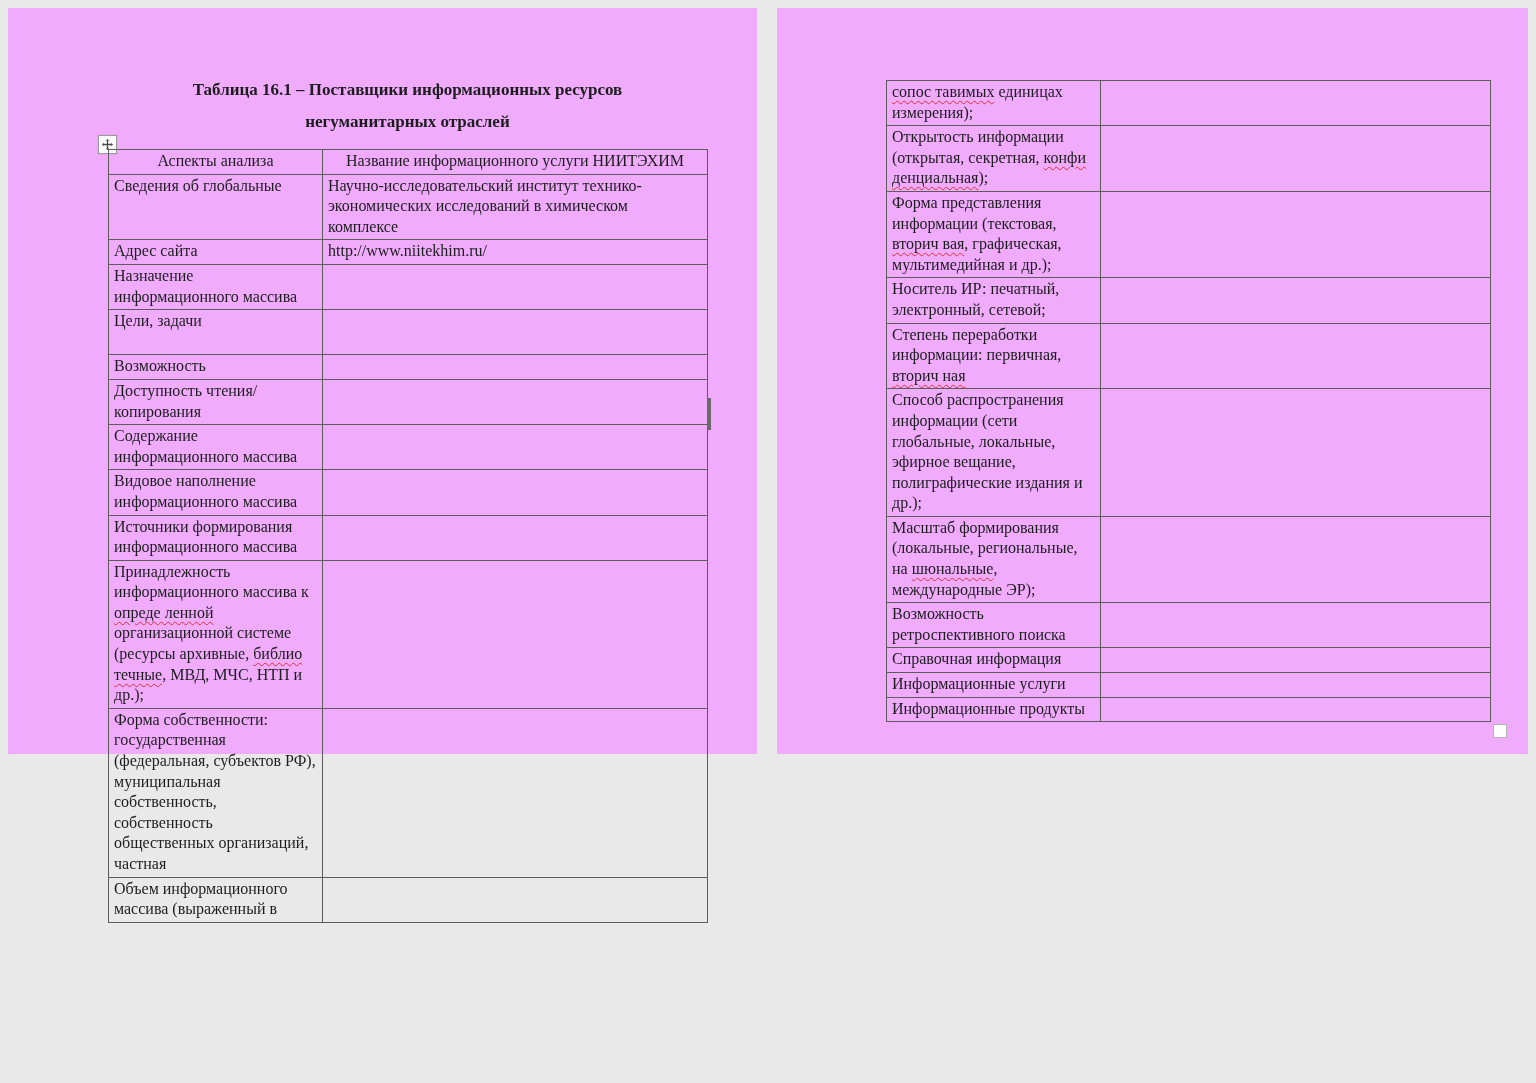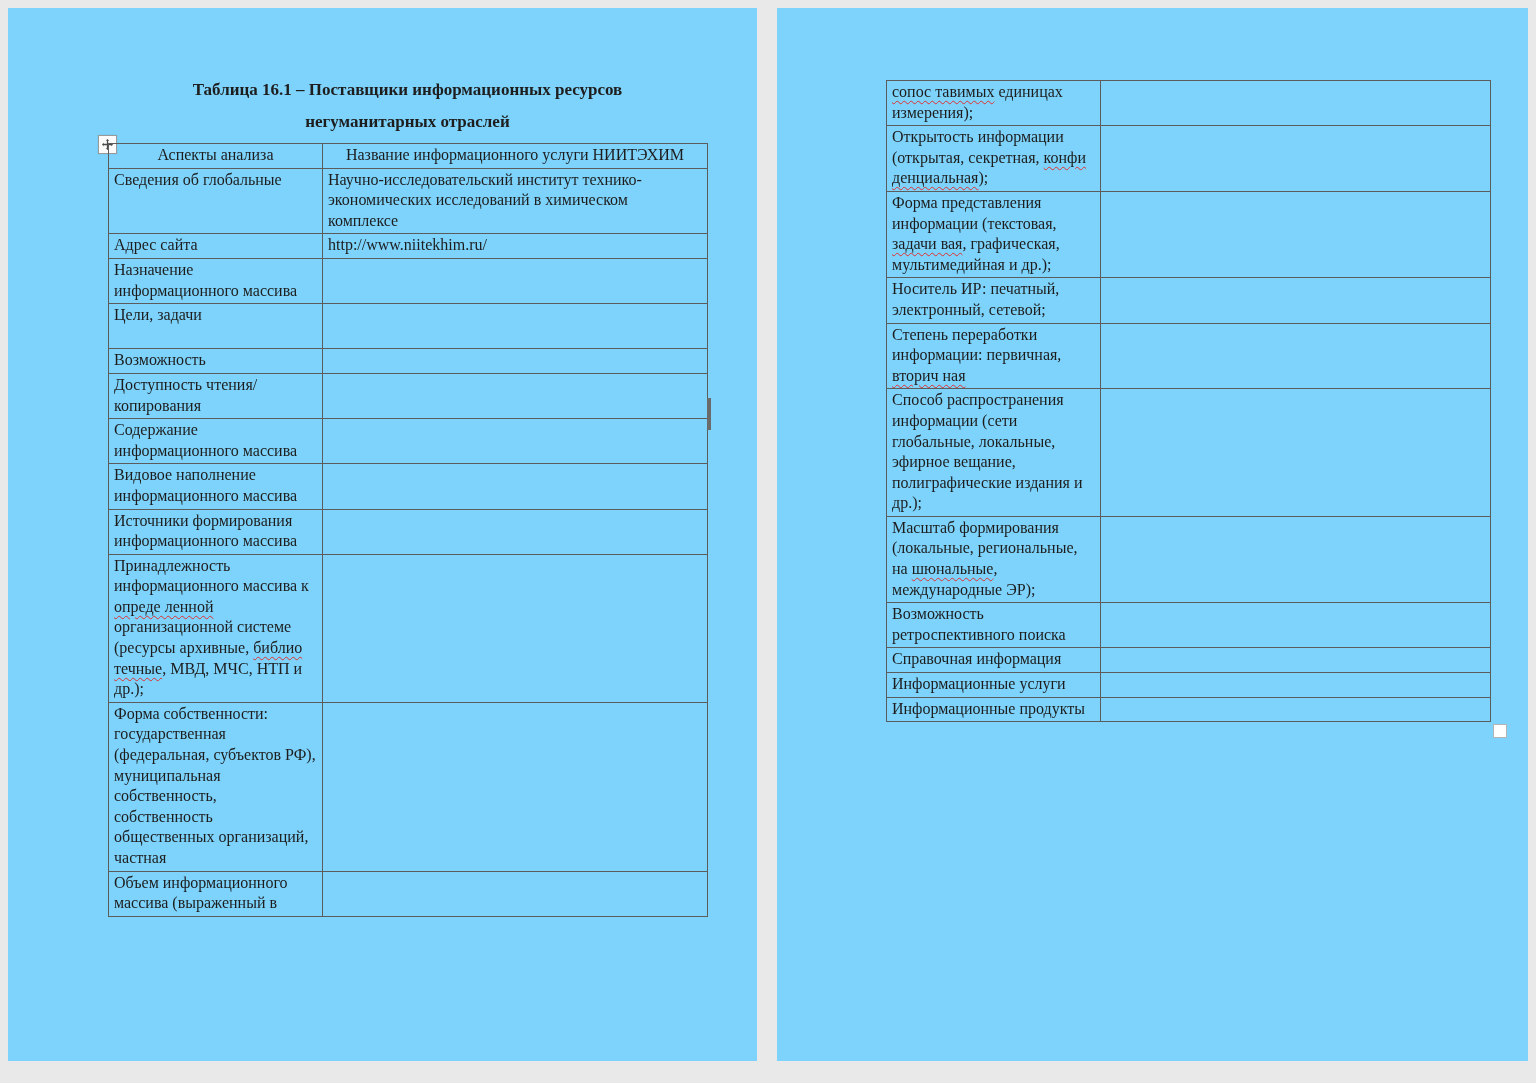--- a/index.html
+++ b/index.html
@@ -2,31 +2,31 @@
 <html><head>
 <meta charset="utf-8">
 <style>
   html,body{margin:0;padding:0;}
   body{
     width:1536px;height:1083px;position:relative;overflow:hidden;
     background:#e9e9e9;
     font-family:"Liberation Serif", serif;
     color:#1d1d1d;
   }
-  .page{position:absolute;top:8px;height:1053px;background:#7dd3fc;}
+  .page{position:absolute;top:8px;height:746px;background:#f0abfc;}
   #left-page{left:8px;width:749px;}
   #right-page{left:777px;width:751px;}
 
   .doc-title{position:absolute;left:100px;width:599px;text-align:center;
     font-weight:bold;font-size:17px;line-height:20px;}
   #title-line-1{top:72px;}
   #title-line-2{top:104px;}
 
   table.doc-table{border-collapse:collapse;table-layout:fixed;position:absolute;}
-  #left-table{left:100px;top:135px;width:599px;padding-left:12px;}
+  #left-table{left:100px;top:141px;width:599px;padding-left:12px;}
   #right-table{left:109px;top:72px;width:604px;}
   .doc-table td,.doc-table th{
     border:1px solid #5c5c5c;
     vertical-align:top;
     padding:1px 5px 2px 5px;
     font-size:16px;line-height:20.6px;font-weight:normal;
     overflow:hidden;word-wrap:break-word;
   }
   .doc-table th{text-align:center;}
   .doc-table td.c2{}
@@ -149,21 +149,21 @@
     <tbody id="right-tbody">
         <tr>
           <td class="c1"><span class="sp">сопос тавимых</span><span> единицах измерения);</span></td>
           <td class="c2"></td>
         </tr>
         <tr>
           <td class="c1"><span>Открытость информации (открытая, секретная, </span><span class="sp">конфи денциальная</span><span>);</span></td>
           <td class="c2"></td>
         </tr>
         <tr>
-          <td class="c1"><span>Форма представления информации (текстовая, </span><span class="sp">задачи вая</span><span>, графическая, мультимедийная и др.);</span></td>
+          <td class="c1"><span>Форма представления информации (текстовая, </span><span class="sp">вторич вая</span><span>, графическая, мультимедийная и др.);</span></td>
           <td class="c2"></td>
         </tr>
         <tr>
           <td class="c1"><span>Носитель ИР: печатный, электронный, сетевой;</span></td>
           <td class="c2"></td>
         </tr>
         <tr>
           <td class="c1"><span>Степень переработки информации: первичная, </span><span class="sp">вторич ная</span></td>
           <td class="c2"></td>
         </tr>

